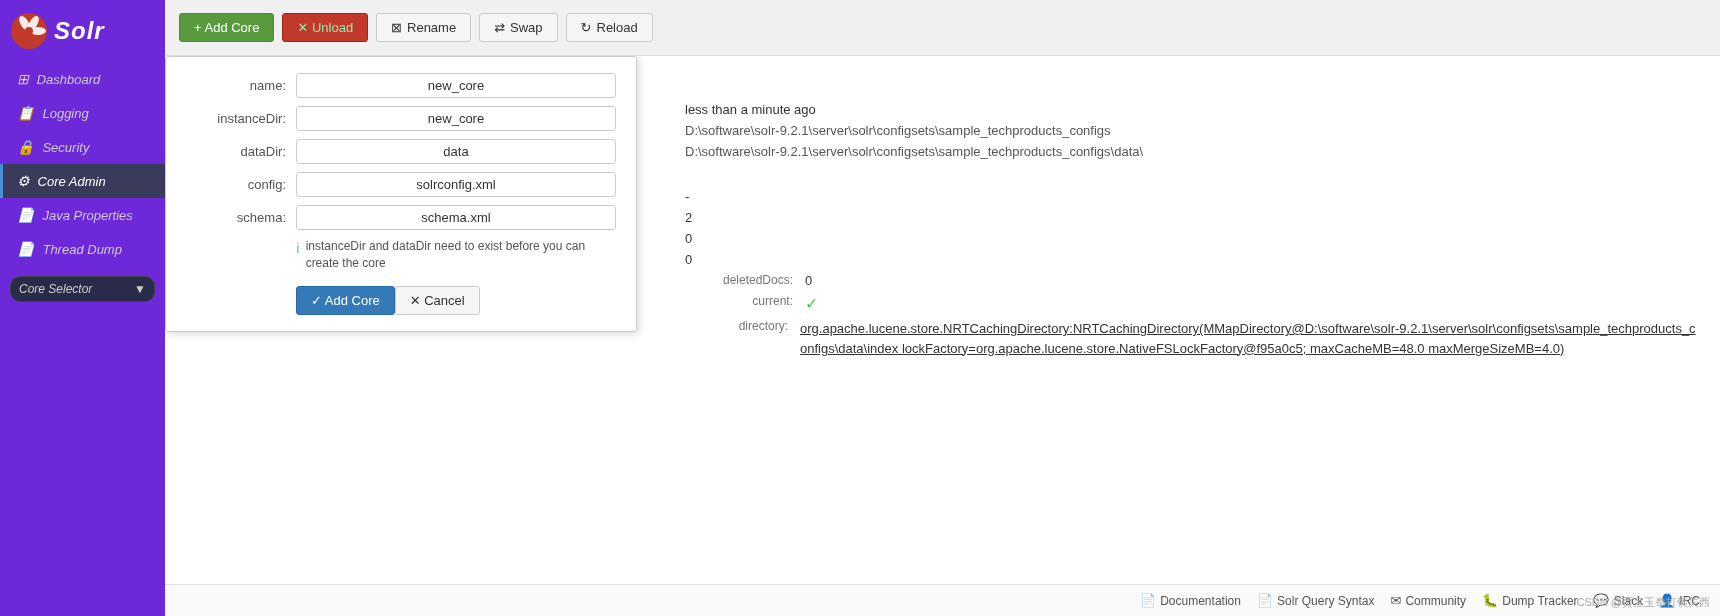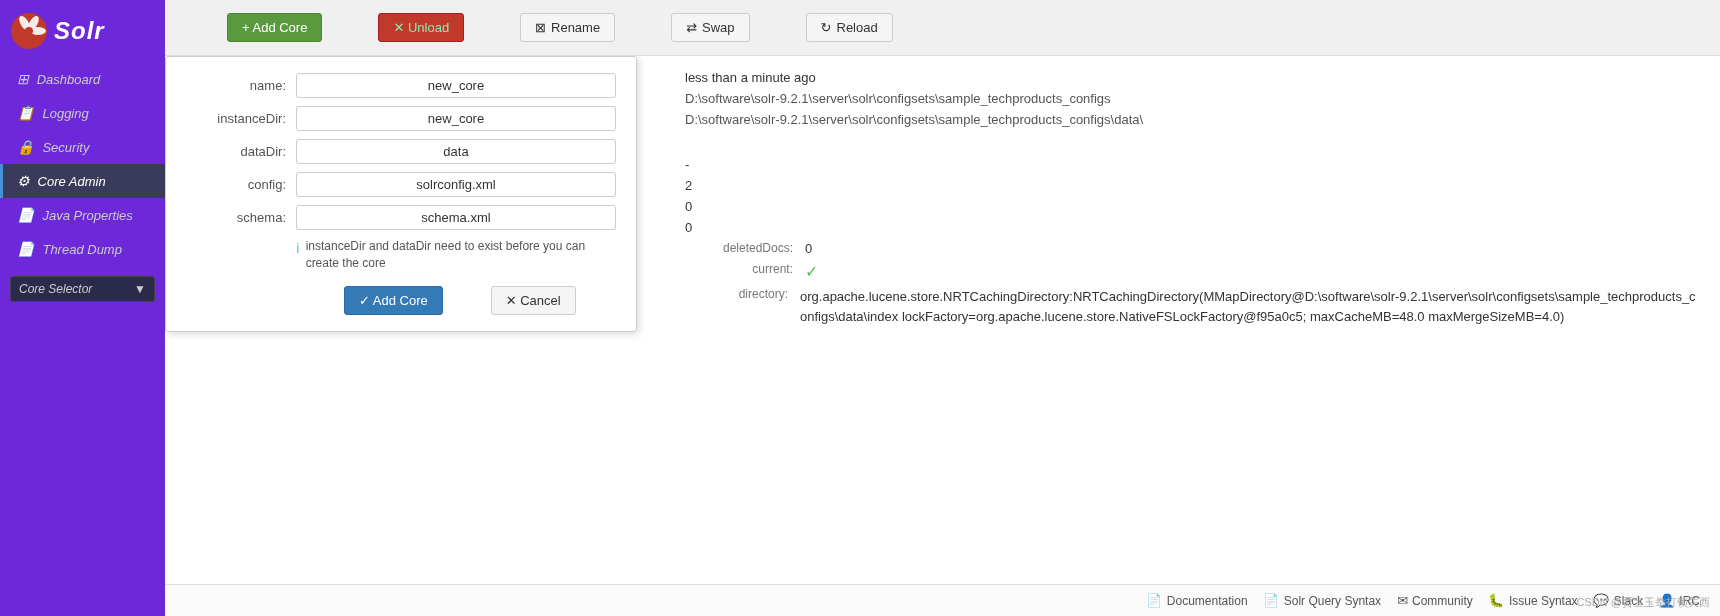--- a/index.html
+++ b/index.html
@@ -18,42 +18,41 @@
       padding: 9px 14px; display: flex; align-items: center; gap: 8px;
       color: #ccc; cursor: pointer; font-size: 13px;
       border-left: 3px solid transparent;
     }
     .nav-item.active { background: #3a3a5a; color: #fff; border-left: 3px solid #4a90d9; }
     .nav-icon { font-size: 14px; }
 
     .core-selector-area { padding: 10px; }
     .core-selector-dropdown {
       width: 100%; padding: 5px 8px; background: #2a2a4a; border: 1px solid #444;
-      color: #ccc; font-size: 12px; cursor: pointer; border-radius: 3px;
+      color: #ccc; font-size: 12px; cursor: pointer; border-radius: 10px;
       display: flex; align-items: center; justify-content: space-between;
     }
 
     
     .main-area {
       margin-left: 165px; display: flex; flex-direction: column; height: 616px;
       background: #fff;
     }
 
     
     .toolbar {
       padding: 8px 14px; display: flex; align-items: center; gap: 8px;
       background: #f0f0f0; border-bottom: 1px solid #ddd;
       min-height: 56px;
     }
 
     .btn {
       padding: 6px 14px; border: none; border-radius: 3px; cursor: pointer;
       font-size: 13px; display: inline-flex; align-items: center; gap: 5px;
       font-weight: normal;
-      margin-left: 48px;
     }
     .btn-add { background: #5a9a3f; color: #fff; border: 1px solid #4a8a2f; }
     .btn-unload { background: #c0392b; color: #86efac; border: 1px solid #a02020; }
     .btn-default { background: #f5f5f5; color: #333; border: 1px solid #ccc; }
     .btn-primary { background: #337ab7; color: #fff; border: 1px solid #2a6aa7; }
     .btn-cancel { background: #f5f5f5; color: #333; border: 1px solid #ccc; }
 
     
     .content-area {
       flex: 1; padding: 0; position: relative; overflow: auto;
@@ -230,21 +229,21 @@
           <span class="info-icon">ℹ</span>
           <span>instanceDir and dataDir need to exist before you can create the core</span>
         </div>
 
         <div class="form-actions">
           <button class="btn btn-primary">✓ Add Core</button>
           <button class="btn btn-cancel">✕ Cancel</button>
         </div>
       </div>
 
-      <div class="data-content" style="margin-left: 500px;">
+      <div class="data-content" style="margin-left: 500px; margin-top: 32px;">
         <div class="data-row">
           <span class="data-value">less than a minute ago</span>
         </div>
         <div class="data-row">
           <span class="data-value path">D:\software\solr-9.2.1\server\solr\configsets\sample_techproducts_configs</span>
         </div>
         <div class="data-row">
           <span class="data-value path">D:\software\solr-9.2.1\server\solr\configsets\sample_techproducts_configs\data\</span>
         </div>
 
@@ -264,42 +263,42 @@
           <div class="data-row">
             <span class="data-label">deletedDocs:</span>
             <span class="data-value">0</span>
           </div>
           <div class="data-row">
             <span class="data-label">current:</span>
             <span class="data-value check-green">✓</span>
           </div>
           <div class="data-row">
             <span class="data-label">directory:</span>
-            <span class="data-value" style="max-width: 900px; word-break: break-all; line-height: 1.5;">org.apache.lucene.store.NRTCachingDirectory:NRTCachingDirectory(MMapDirectory@D:\software\solr-9.2.1\server\solr\configsets\sample_techproducts_configs\data\index lockFactory=org.apache.lucene.store.NativeFSLockFactory@f95a0c5; maxCacheMB=48.0 maxMergeSizeMB=4.0)</span>
+            <span class="data-value" style="max-width: 900px; word-break: break-all; line-height: 1.5; text-decoration: underline;">org.apache.lucene.store.NRTCachingDirectory:NRTCachingDirectory(MMapDirectory@D:\software\solr-9.2.1\server\solr\configsets\sample_techproducts_configs\data\index lockFactory=org.apache.lucene.store.NativeFSLockFactory@f95a0c5; maxCacheMB=48.0 maxMergeSizeMB=4.0)</span>
           </div>
         </div>
       </div>
     </div>
 
     <div class="footer">
       <div class="footer-link">
         <span class="footer-icon">📄</span>
         <span>Documentation</span>
       </div>
       <div class="footer-link">
         <span class="footer-icon">📄</span>
         <span>Solr Query Syntax</span>
       </div>
       <div class="footer-link">
         <span class="footer-icon">✉</span>
         <span>Community</span>
       </div>
       <div class="footer-link">
         <span class="footer-icon">🐛</span>
-        <span>Issue Syntax</span>
+        <span>Dump Tracker</span>
       </div>
       <div class="footer-link">
         <span class="footer-icon">💬</span>
         <span>Slack</span>
       </div>
       <div class="footer-link">
         <span class="footer-icon">👤</span>
         <span>IRC</span>
       </div>
     </div>

